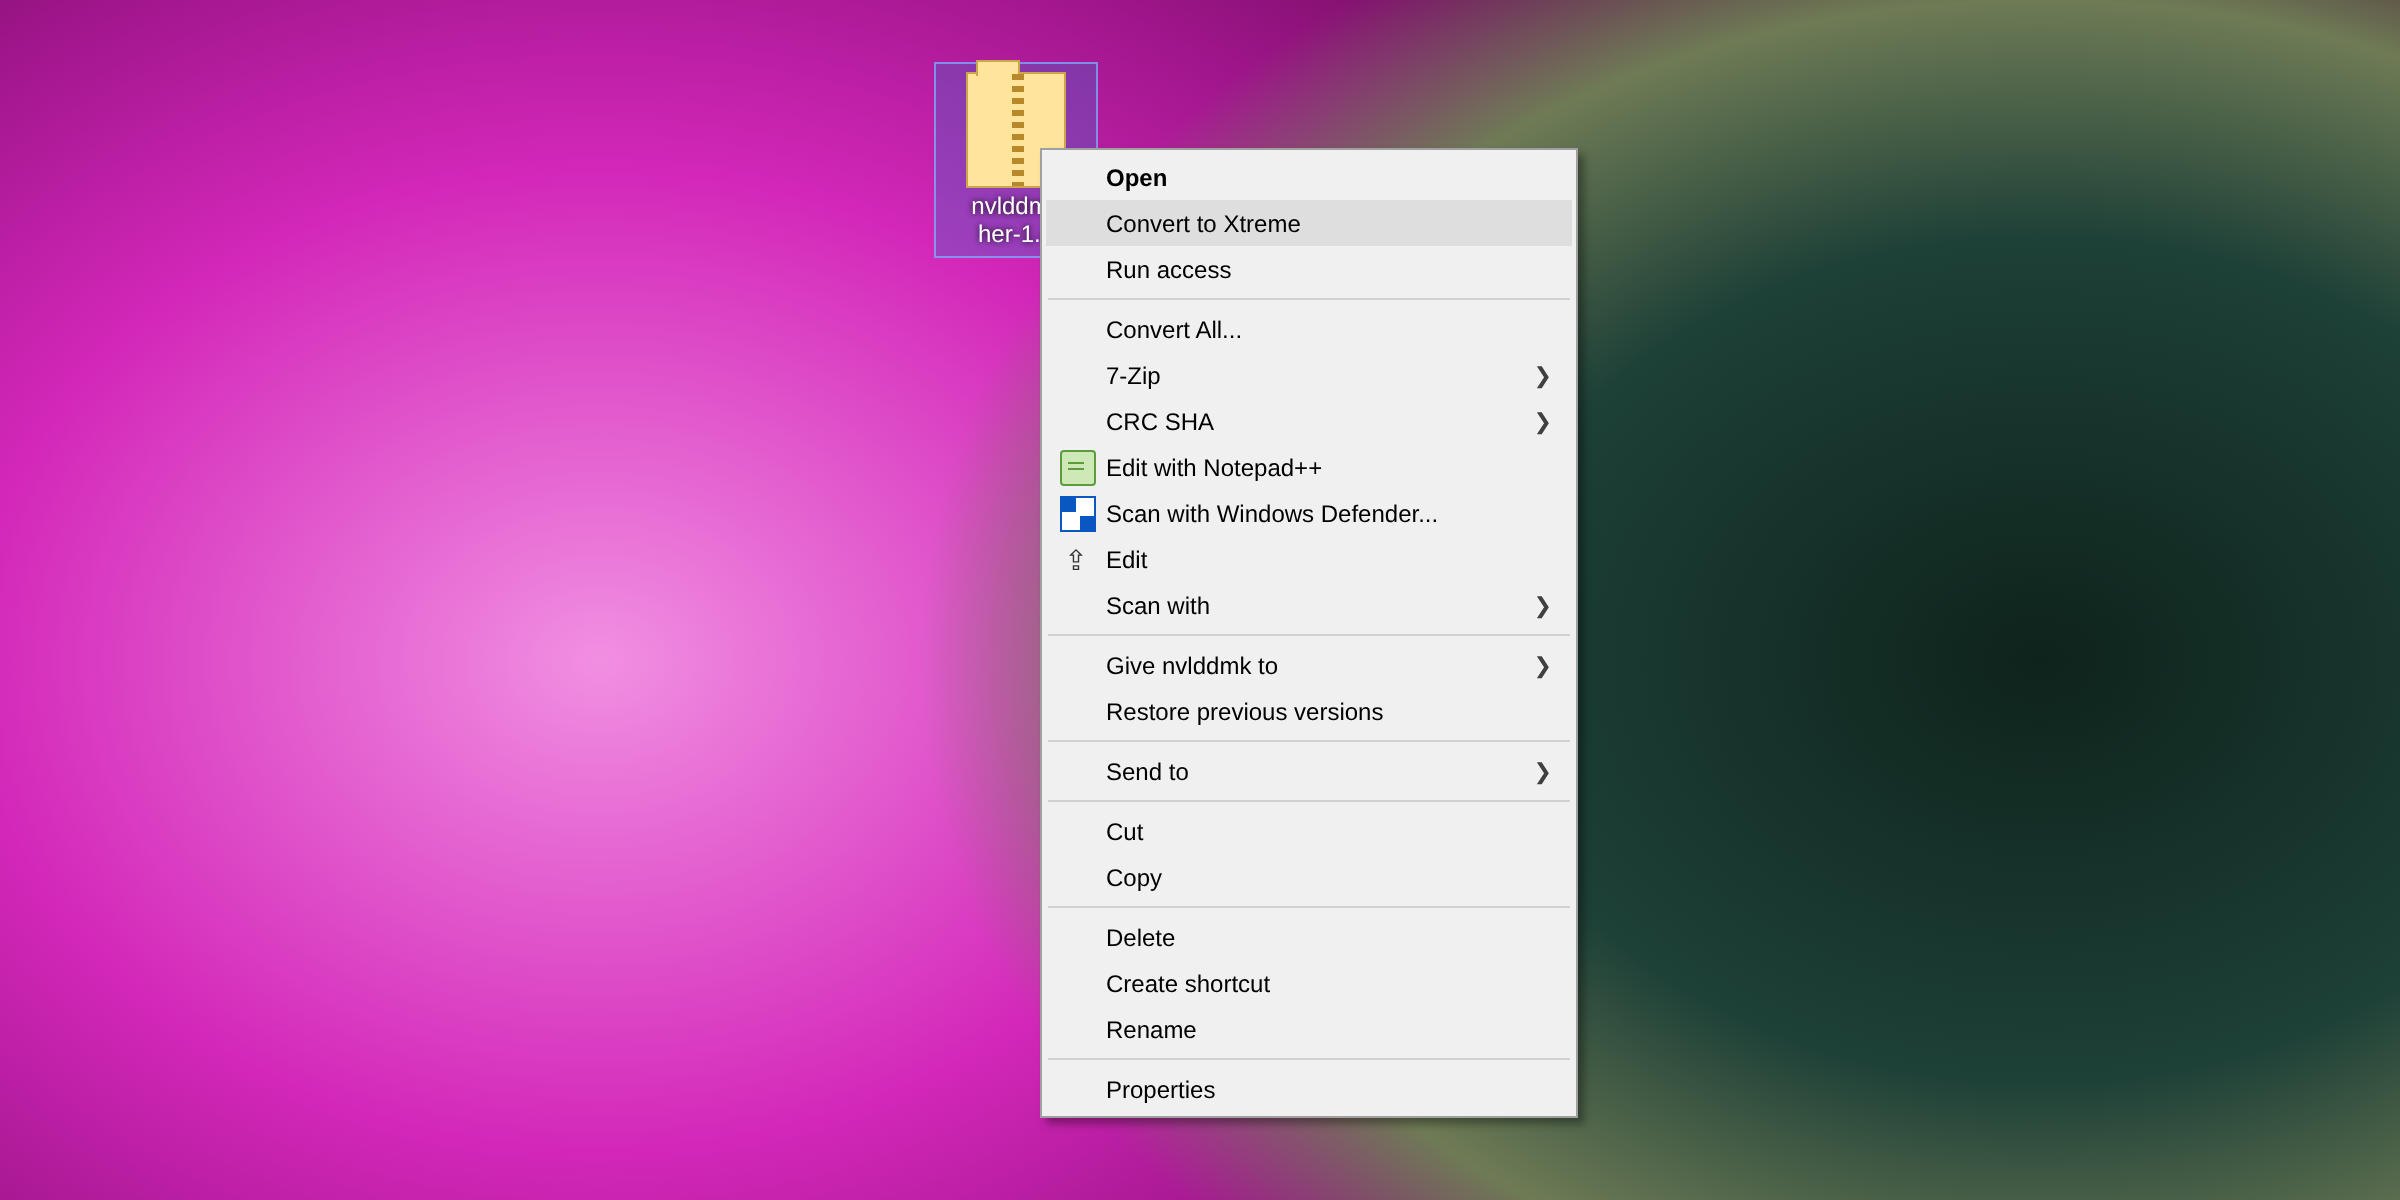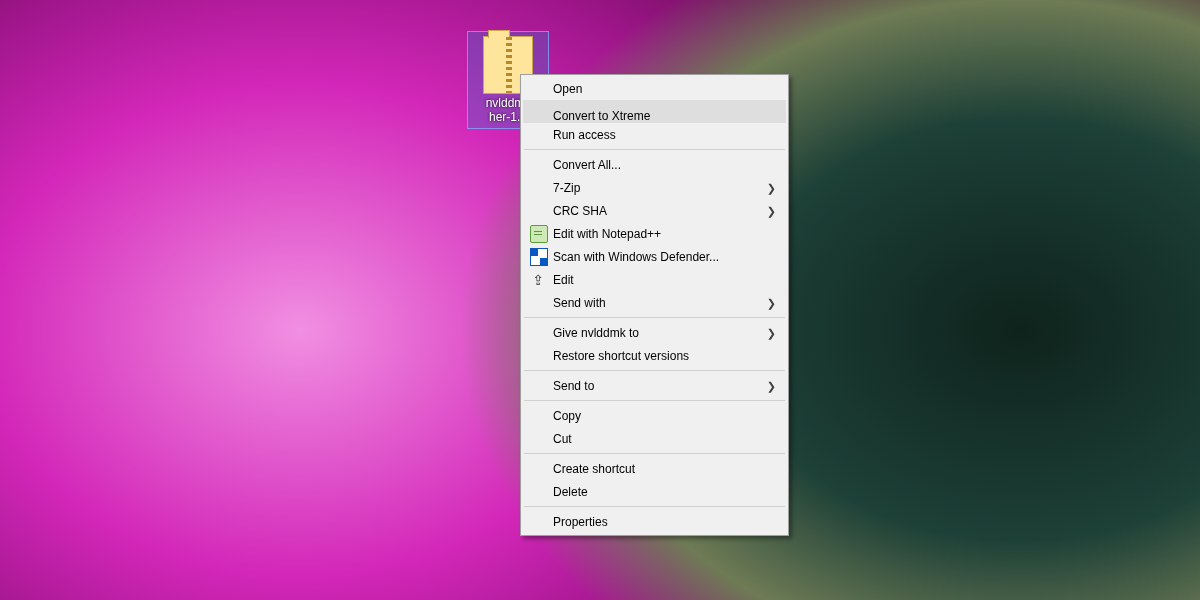--- a/index.html
+++ b/index.html
@@ -36,22 +36,22 @@
     position:absolute;left:520px;top:74px;width:263px;
     background:#f0f0f0;border:1px solid #a0a0a0;
     box-shadow:3px 3px 4px rgba(0,0,0,0.35);
     padding:2px;
   }
   .menu-item{
     display:flex;align-items:center;height:23px;
     padding:0 20px 0 30px;position:relative;color:#000;
     white-space:nowrap;
   }
-  .menu-item.bold{font-weight:400;}
-  .menu-item.hover{background:#dedede;align-items:flex-end;}
+  .menu-item.bold{font-weight:700;}
+  .menu-item.hover{background:#dedede;}
   .menu-item .arrow{
     position:absolute;right:10px;top:50%;transform:translateY(-50%);
     font-size:11px;color:#404040;pointer-events:none;
   }
   .menu-sep{height:1px;margin:3px 1px;background:#d0d0d0;}
   .menu-icon{
     position:absolute;left:7px;top:50%;transform:translateY(-50%);
     width:16px;height:16px;
   }
   
@@ -108,57 +108,60 @@
     </div>
     <div class="menu-item">
       <span class="menu-icon ico-defender"></span>
       <span>Scan with Windows Defender...</span>
     </div>
     <div class="menu-item">
       <span class="menu-icon ico-share">⇪</span>
       <span>Edit</span>
     </div>
     <div class="menu-item">
-      <span>Send with</span>
+      <span>Scan with</span>
       <span class="arrow">❯</span>
     </div>
 
     <div class="menu-sep"></div>
 
     <div class="menu-item">
       <span>Give nvlddmk to</span>
       <span class="arrow">❯</span>
     </div>
     <div class="menu-item">
-      <span>Restore shortcut versions</span>
+      <span>Restore previous versions</span>
     </div>
 
     <div class="menu-sep"></div>
 
     <div class="menu-item">
       <span>Send to</span>
       <span class="arrow">❯</span>
     </div>
 
     <div class="menu-sep"></div>
 
     <div class="menu-item">
-      <span>Copy</span>
+      <span>Cut</span>
     </div>
     <div class="menu-item">
-      <span>Cut</span>
+      <span>Copy</span>
     </div>
 
     <div class="menu-sep"></div>
 
     <div class="menu-item">
+      <span>Delete</span>
+    </div>
+    <div class="menu-item">
       <span>Create shortcut</span>
     </div>
     <div class="menu-item">
-      <span>Delete</span>
+      <span>Rename</span>
     </div>
 
     <div class="menu-sep"></div>
 
     <div class="menu-item">
       <span>Properties</span>
     </div>
 
   </div>
 </div>

